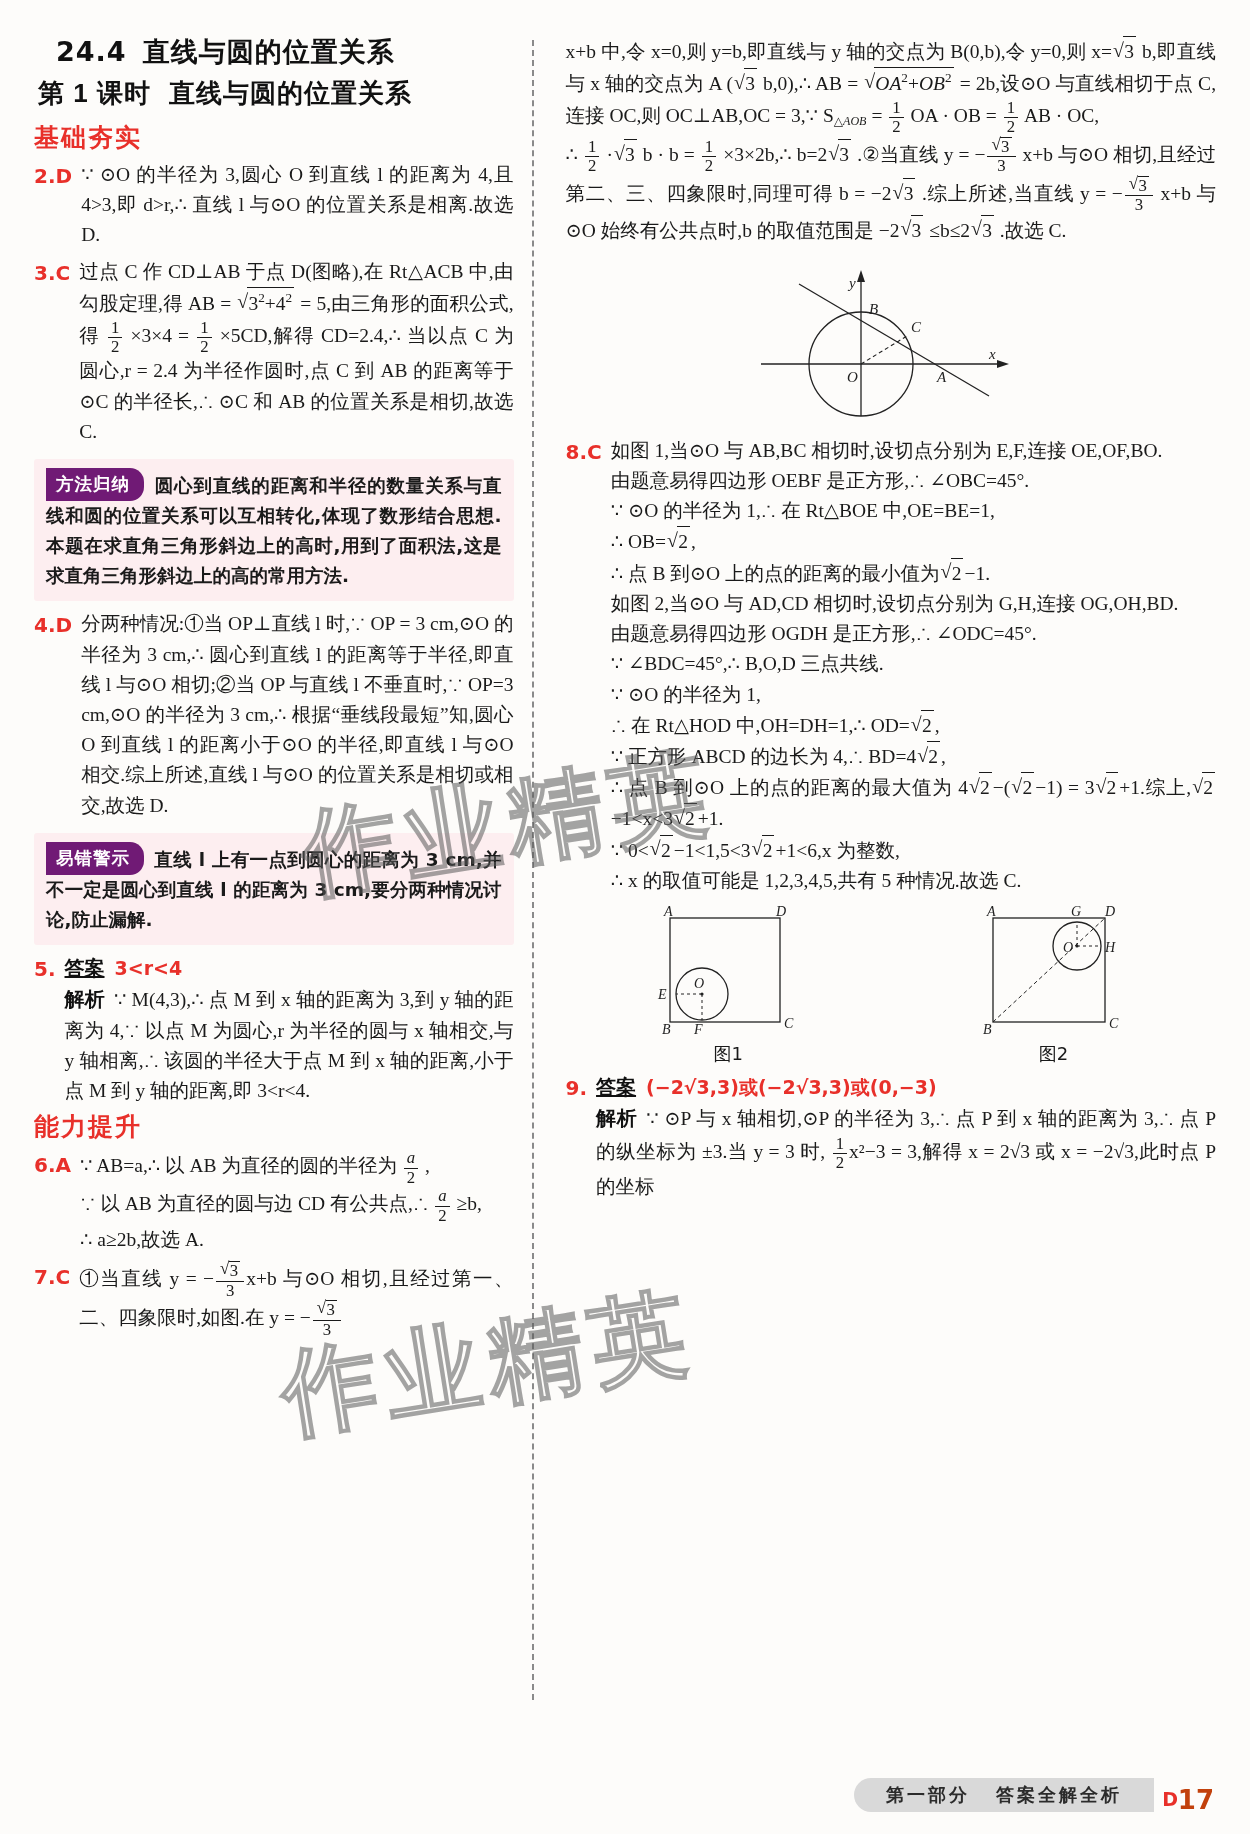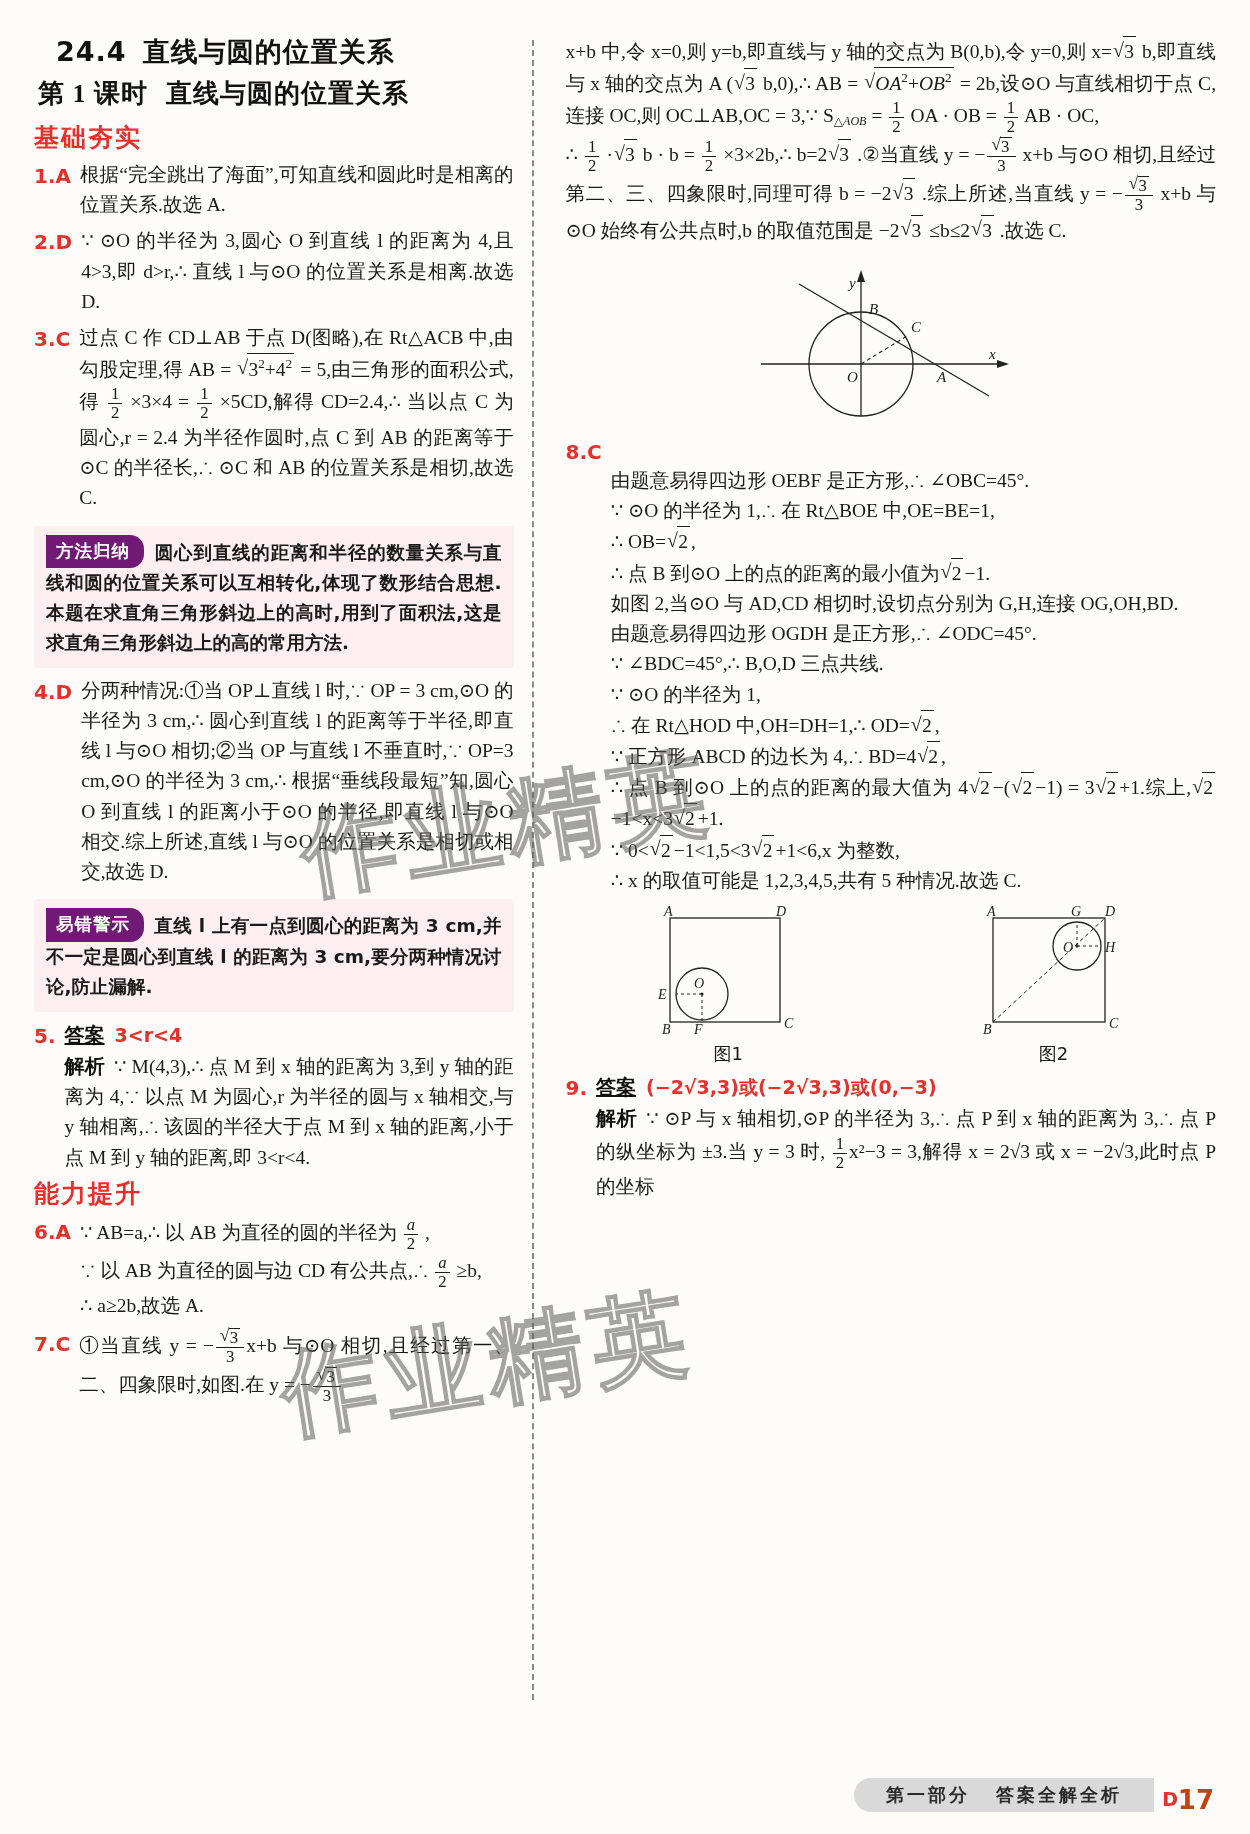--- a/index.html
+++ b/index.html
@@ -51,21 +51,21 @@
     font-family: "DejaVu Sans", "Liberation Sans", sans-serif;
     font-weight: bold;
     font-size: 27px;
     color: #111;
     letter-spacing: 1px;
     margin: 4px 0 2px 22px;
     white-space: nowrap;
   }
   .h-chapter .num { margin-right: 16px; }
   .h-lesson {
-    font-family: Liberation Serif, serif;
+    font-family: Liberation Sans, sans-serif;
     font-weight: bold;
     font-size: 26px;
     color: #111;
     letter-spacing: 1px;
     margin: 6px 0 10px 4px;
     white-space: nowrap;
   }
   .h-lesson .sep { display: inline-block; width: 18px; }
   .h-section {
     font-family: "DejaVu Sans", "Liberation Sans", sans-serif;
@@ -273,24 +273,20 @@
       <div class="h-chapter">
         <span class="num">24.4</span><span>直线与圆的位置关系</span>
       </div>
 
       <div class="h-lesson">
         <span>第 1 课时</span><span class="sep"></span><span>直线与圆的位置关系</span>
       </div>
 
       <div class="h-section">基础夯实</div>
 
-      <div class="item">
-        <span class="item-no">1.A</span>
-        <span class="item-body">根据“完全跳出了海面”,可知直线和圆此时是相离的位置关系.故选 A.</span>
-      </div>
 
       <div class="item">
         <span class="item-no">2.D</span>
         <span class="item-body">∵ ⊙O 的半径为 3,圆心 O 到直线 l 的距离为 4,且 4&gt;3,即 d&gt;r,∴ 直线 l 与⊙O 的位置关系是相离.故选 D.</span>
       </div>
 
       <div class="item">
         <span class="item-no">3.C</span>
         <span class="item-body">
           <span>过点 C 作 CD⊥AB 于点 D(图略),在 Rt△ACB 中,由勾股定理,得 AB =</span>
@@ -398,21 +394,21 @@
           <text x="106" y="126" font-family="'Liberation Serif', serif" font-style="italic" font-size="15" fill="#222">O</text>
           <text x="196" y="126" font-family="'Liberation Serif', serif" font-style="italic" font-size="15" fill="#222">A</text>
           <text x="128" y="58" font-family="'Liberation Serif', serif" font-style="italic" font-size="15" fill="#222">B</text>
           <text x="170" y="76" font-family="'Liberation Serif', serif" font-style="italic" font-size="15" fill="#222">C</text>
         </svg>
       </div>
 
       <div class="item">
         <span class="item-no">8.C</span>
         <span class="item-body">
-          <br>
+          <span>如图 1,当⊙O 与 AB,BC 相切时,设切点分别为 E,F,连接 OE,OF,BO.</span><br>
           <span>由题意易得四边形 OEBF 是正方形,∴ ∠OBC=45°.</span><br>
           <span>∵ ⊙O 的半径为 1,∴ 在 Rt△BOE 中,OE=BE=1,</span><br>
           <span>∴ OB=</span><span class="sqrt"><span>2</span></span><span>,</span><br>
           <span>∴ 点 B 到⊙O 上的点的距离的最小值为</span><span class="sqrt"><span>2</span></span><span>−1.</span><br>
           <span>如图 2,当⊙O 与 AD,CD 相切时,设切点分别为 G,H,连接 OG,OH,BD.</span><br>
           <span>由题意易得四边形 OGDH 是正方形,∴ ∠ODC=45°.</span><br>
           <span>∵ ∠BDC=45°,∴ B,O,D 三点共线.</span><br>
           <span>∵ ⊙O 的半径为 1,</span><br>
           <span>∴ 在 Rt△HOD 中,OH=DH=1,∴ OD=</span><span class="sqrt"><span>2</span></span><span>,</span><br>
           <span>∵ 正方形 ABCD 的边长为 4,∴ BD=4</span><span class="sqrt"><span>2</span></span><span>,</span><br>

